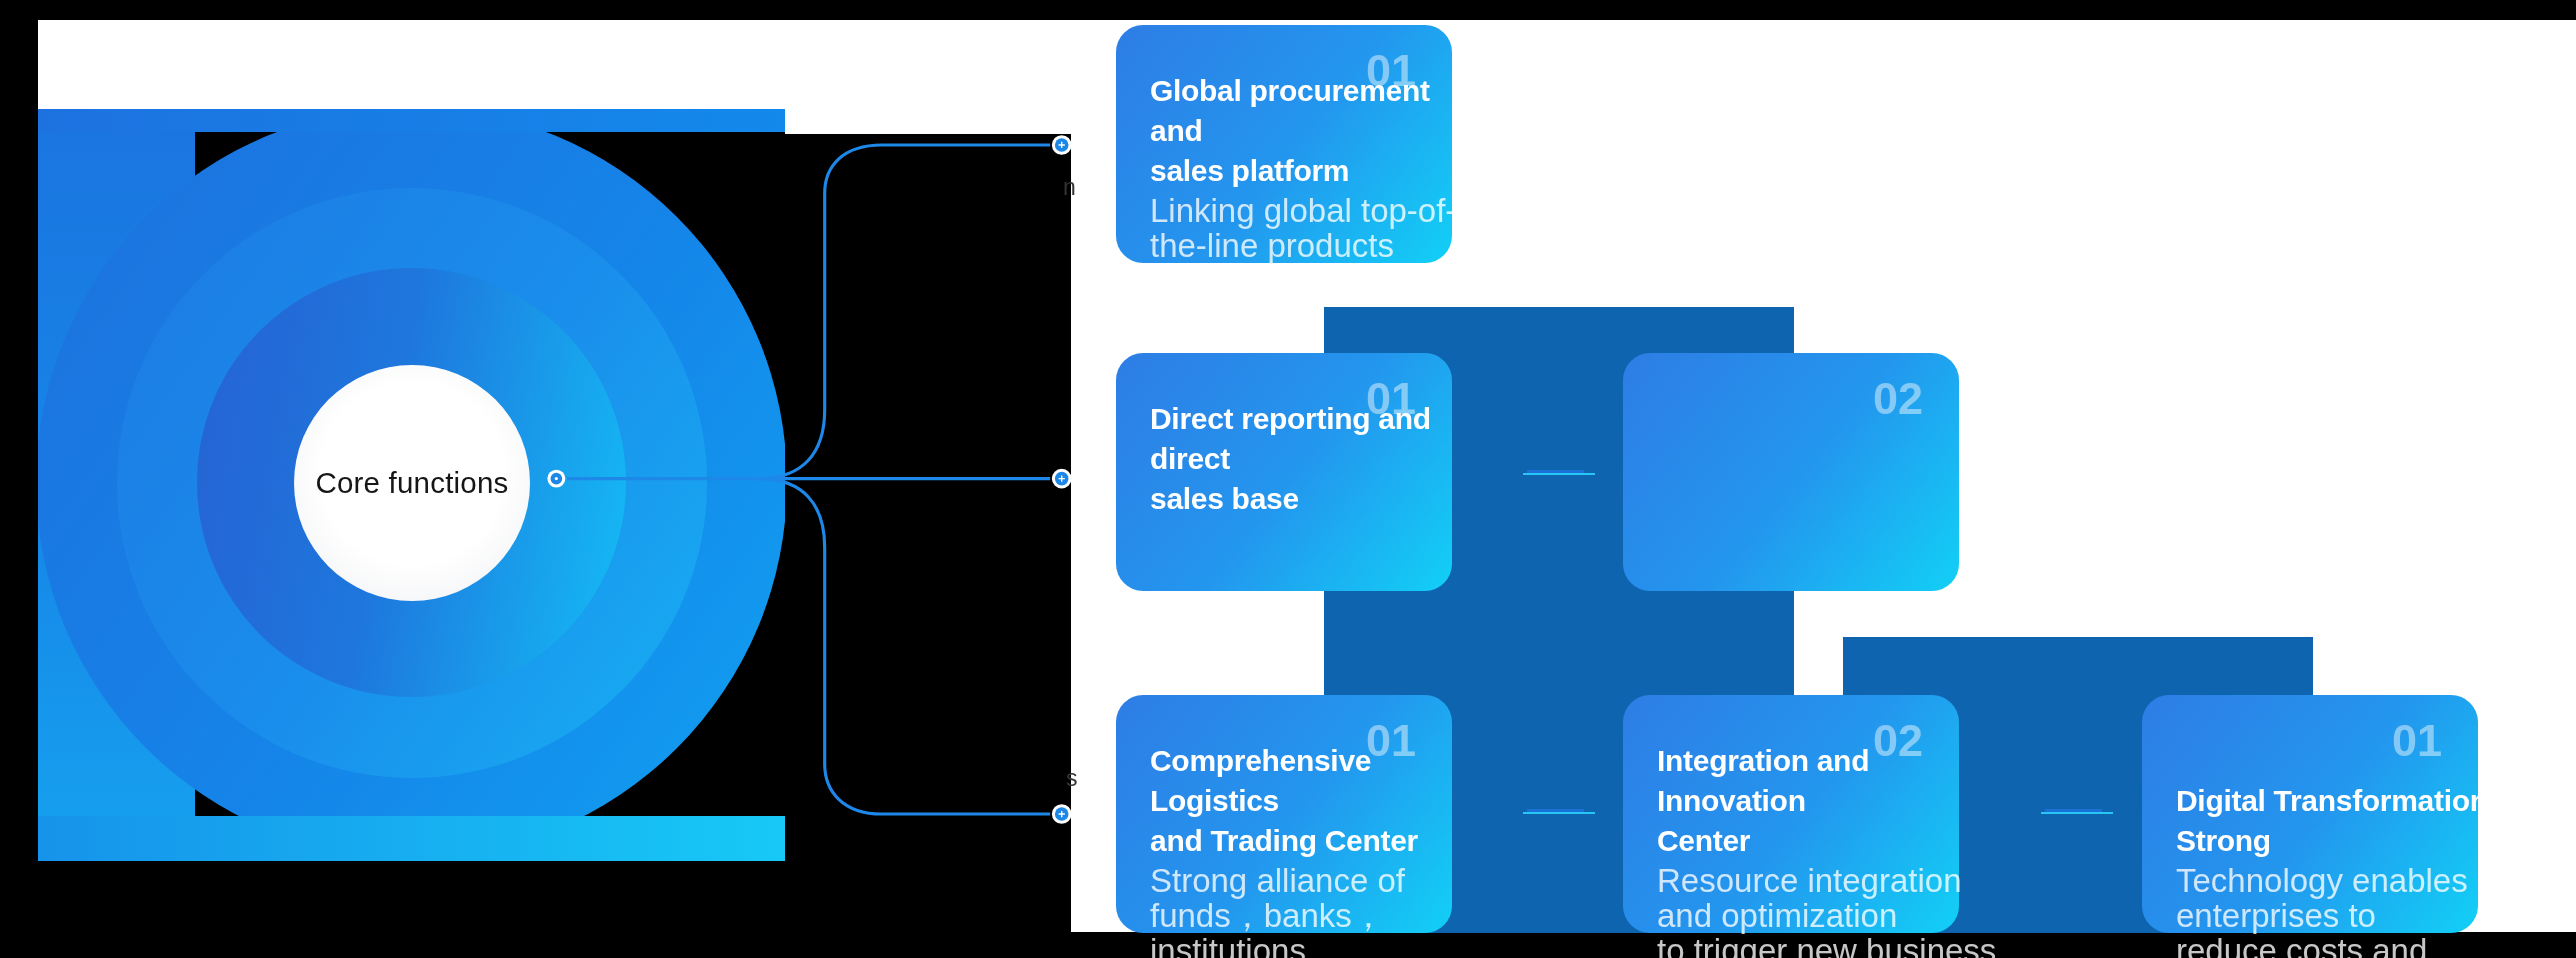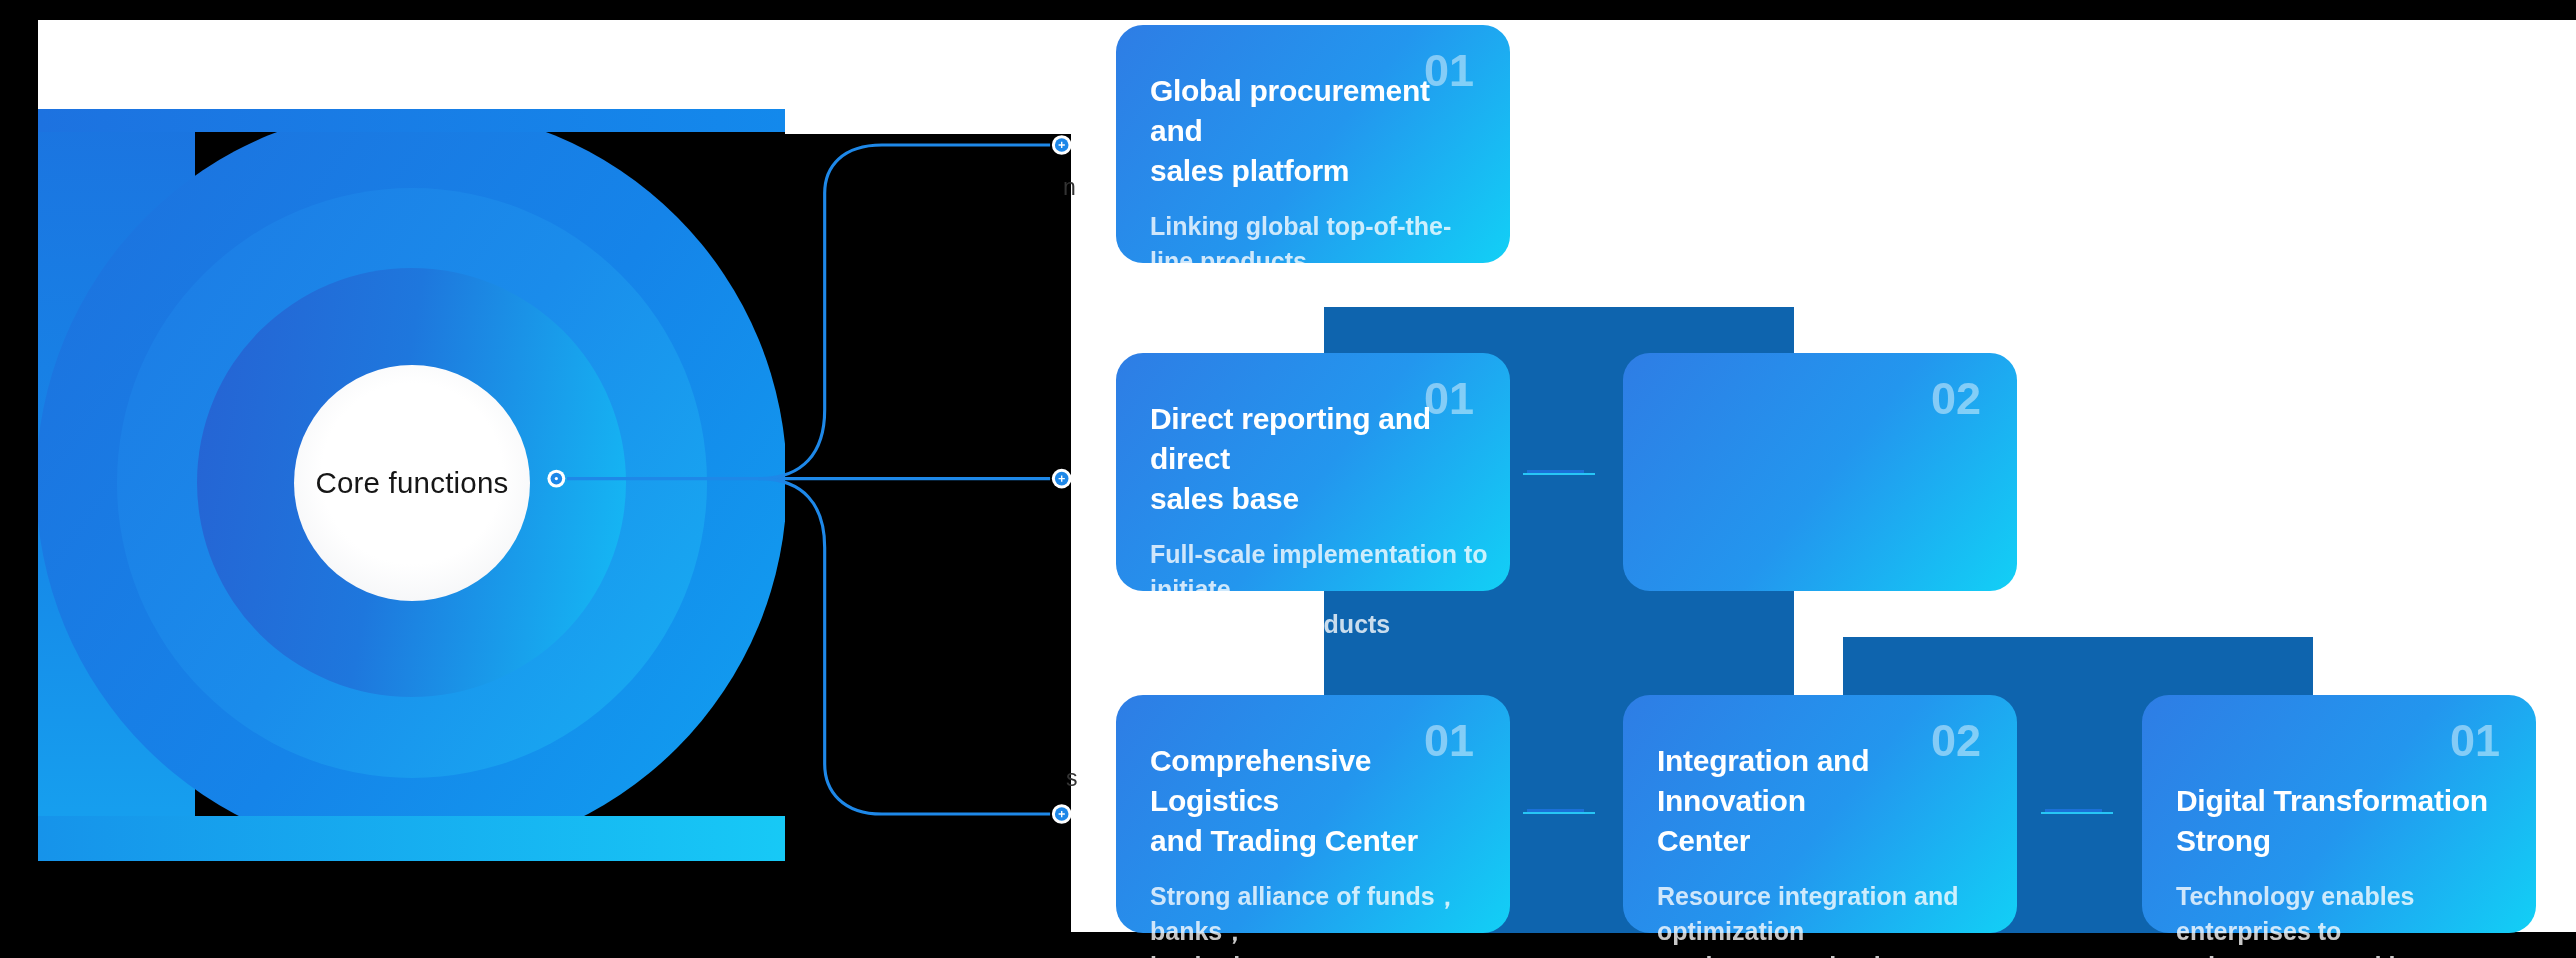--- a/index.html
+++ b/index.html
@@ -43,29 +43,29 @@
   .backing{background:#0e64ae;z-index:2;}
   .backing-a{left:1324px;top:307px;width:470px;height:626px;}
   .backing-b{left:1843px;top:637px;width:470px;height:296px;}
 
   
   .dash{width:73px;height:5.4px;z-index:3;}
   .dash .d1{position:absolute;left:3.6px;top:0;width:57px;height:2.7px;background:#1b70d8;}
   .dash .d2{position:absolute;left:0;top:2.7px;width:72px;height:2.7px;background:#27c6f6;}
 
   
-  .card{width:394px;height:238px;border-radius:27px;z-index:4;color:#fff;
+  .card{width:336px;height:238px;border-radius:27px;z-index:4;color:#fff;
       background:linear-gradient(128deg,#2e7de5 0%,#2396ee 52%,#12d0f6 100%);}
   .card-num{position:absolute;top:23px;right:36px;font-size:45px;font-weight:700;
       color:rgba(255,255,255,0.45);line-height:1;}
   .card-title{position:absolute;left:34px;top:77px;width:336px;height:89px;
       display:flex;flex-direction:column;justify-content:flex-end;
       font-size:30px;font-weight:700;line-height:40px;letter-spacing:-0.3px;white-space:pre-line;}
-  .card-desc{position:absolute;left:34px;top:184px;width:340px;
-      font-size:25px;line-height:35px;color:rgba(255,255,255,0.78);white-space:pre-line;font-weight:bold;}
+  .card-desc{position:absolute;left:34px;top:168px;width:340px;
+      font-size:33px;line-height:35px;color:rgba(255,255,255,0.78);white-space:pre-line;}
   .pos-c1{left:1116px;top:25px;}
   .pos-c2{left:1116px;top:353px;}
   .pos-c3{left:1623px;top:353px;}
   .pos-c4{left:1116px;top:695px;}
   .pos-c5{left:1623px;top:695px;}
   .pos-c6{left:2142px;top:695px;}
 </style>
 </head>
 <body>
 
@@ -141,22 +141,20 @@
     <div class="card-num">01</div>
     <div class="card-title">Global procurement and
 sales platform</div>
     <div class="card-desc">Linking global top-of-the-line products</div>
   </div>
 
   <div class="abs card pos-c2">
     <div class="card-num">01</div>
     <div class="card-title">Direct reporting and direct
 sales base</div>
-    <div class="card-desc">Full-scale implementation to initiate
-top-selling  products</div>
   </div>
 
   <div class="abs card pos-c3">
     <div class="card-num">02</div>
   </div>
 
   <div class="abs card pos-c4">
     <div class="card-num">01</div>
     <div class="card-title">Comprehensive Logistics
 and Trading Center</div>

